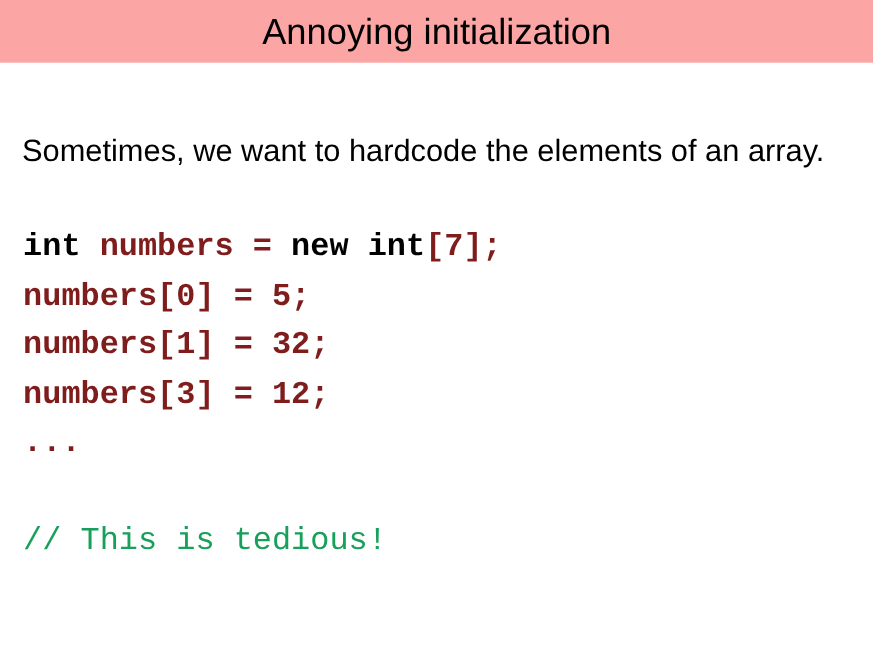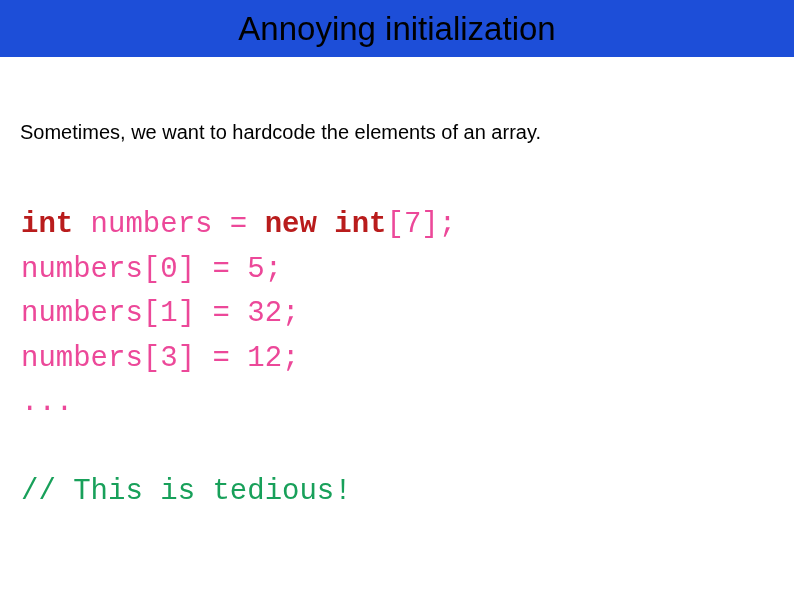--- a/index.html
+++ b/index.html
@@ -22,21 +22,21 @@
     background: #ffffff;
   }
 
   
   #title-banner {
     position: absolute;
     left: 0;
     top: 0;
     width: 794px;
     height: 57px;
-    background: #1d4ed8;
+    background: #fca5a5;
     display: flex;
     align-items: center;
     justify-content: center;
   }
   #title-text {
     font-family: "Liberation Sans", sans-serif;
     font-size: 33px;
     font-weight: 400;
     color: #000000;
     letter-spacing: 0px;
@@ -44,21 +44,21 @@
     white-space: nowrap;
   }
 
   
   #body-paragraph {
     position: absolute;
     left: 20px;
     top: 119px;
     width: 760px;
     font-family: "Liberation Sans", sans-serif;
-    font-size: 20px;
+    font-size: 28px;
     font-weight: 400;
     color: #000000;
     line-height: 1.3;
     white-space: nowrap;
   }
 
   
   #code-block {
     position: absolute;
     left: 21px;
@@ -75,26 +75,26 @@
     font-size: 29px;
     line-height: 44.5px;
     height: 44.5px;
     white-space: pre;
     color: #000000;
   }
   .code-line.blank {
     color: transparent;
   }
   .tok-kw {
-    color: #b91c1c;
+    color: #000000;
     font-weight: bold;
   }
   .tok-plain {
-    color: #ec4899;
-    font-weight: normal;
+    color: #7f1d1d;
+    font-weight: bold;
   }
   .tok-comment {
     color: #18a05a;
     font-weight: normal;
   }
 </style>
 </head>
 <body>
 
 <div id="slide">

